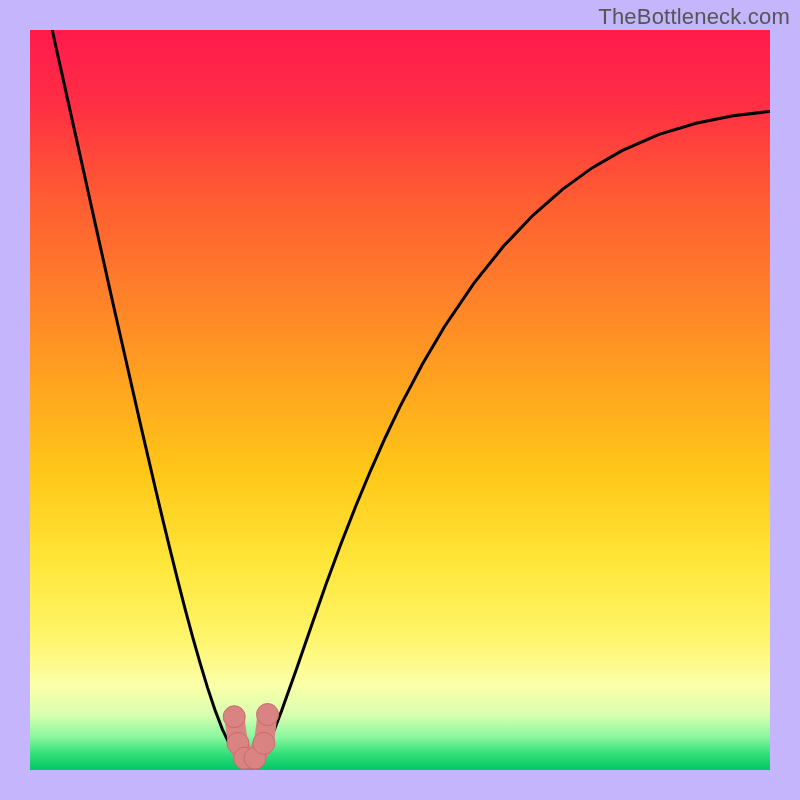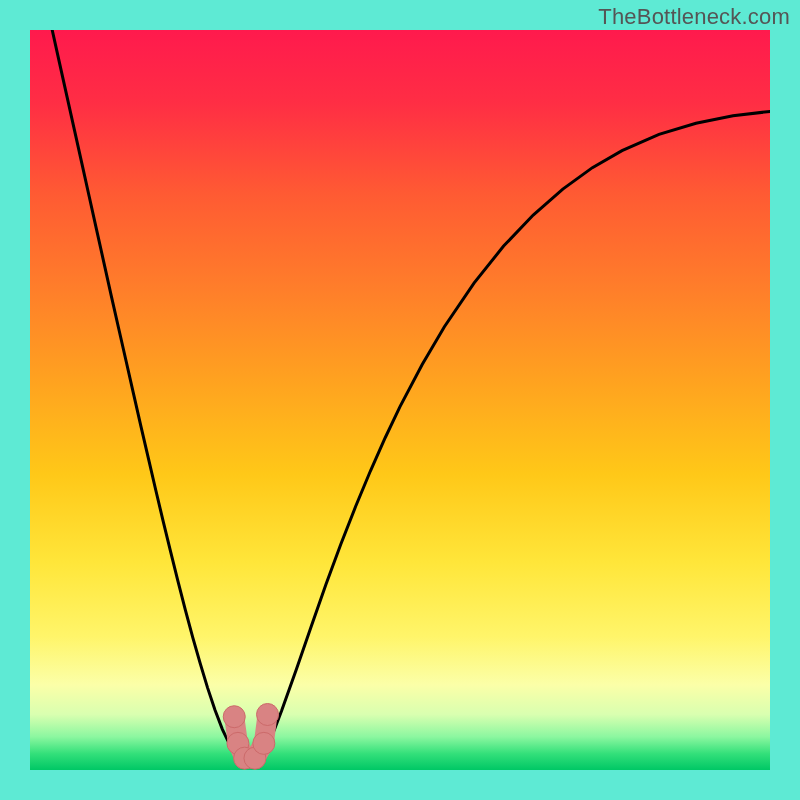--- a/index.html
+++ b/index.html
@@ -7,21 +7,21 @@
     padding: 0;
     width: 800px;
     height: 800px;
     background: #000;
     overflow: hidden;
   }
   .frame {
     position: relative;
     width: 800px;
     height: 800px;
-    background: #5eead4;
+    background: #c4b5fd;
   }
   .watermark {
     position: absolute;
     top: 4px;
     right: 10px;
     font-family: Arial, Helvetica, sans-serif;
     font-size: 22px;
     color: #555;
     letter-spacing: 0.2px;
     z-index: 10;

